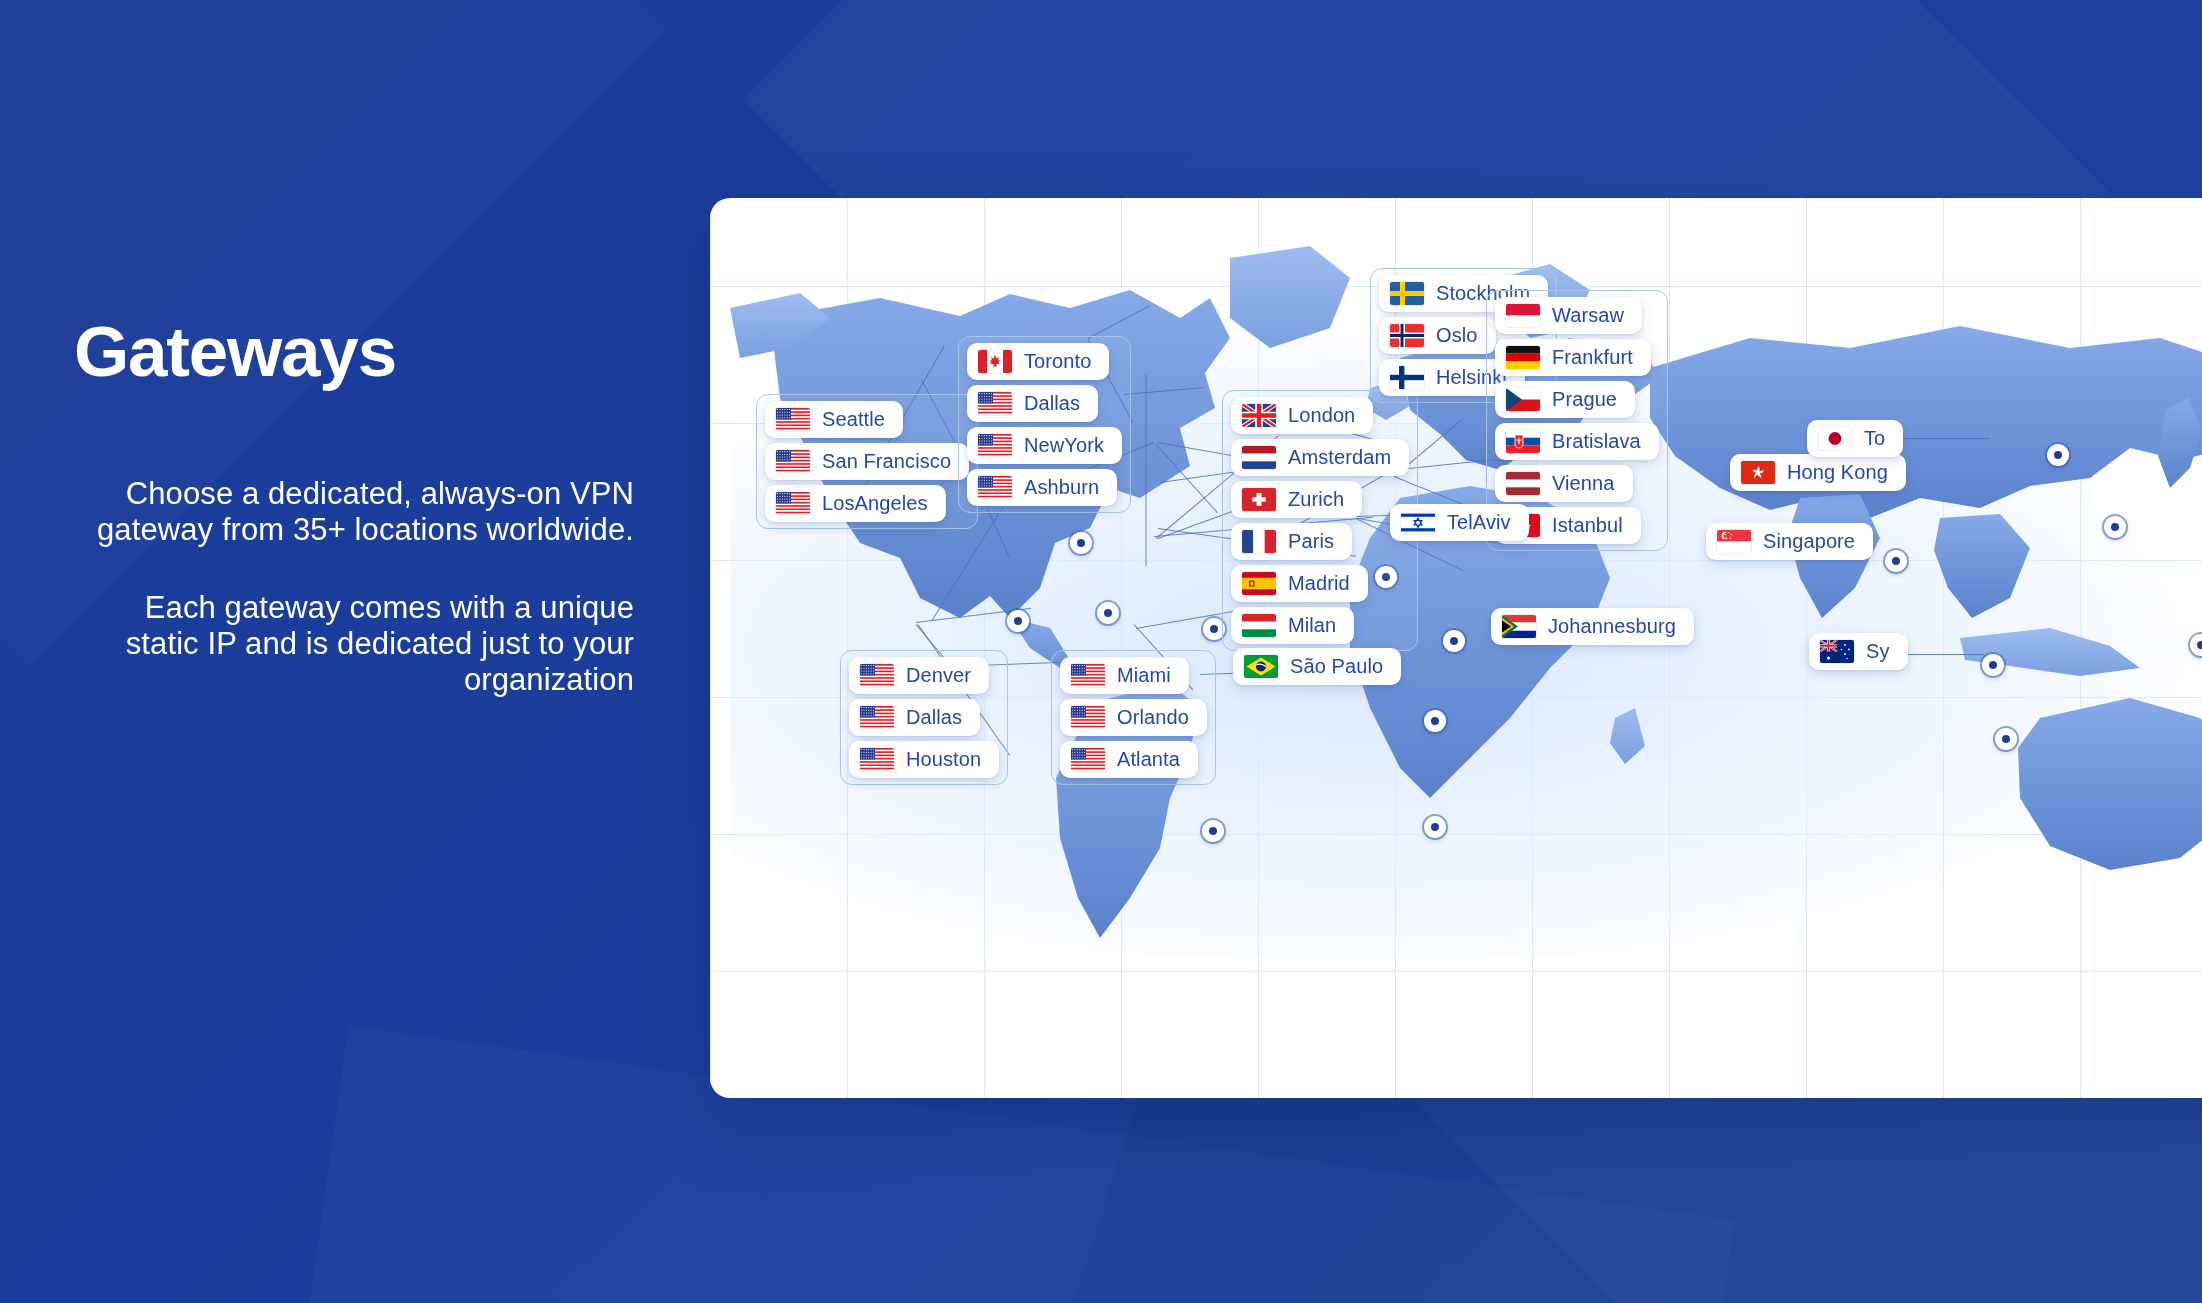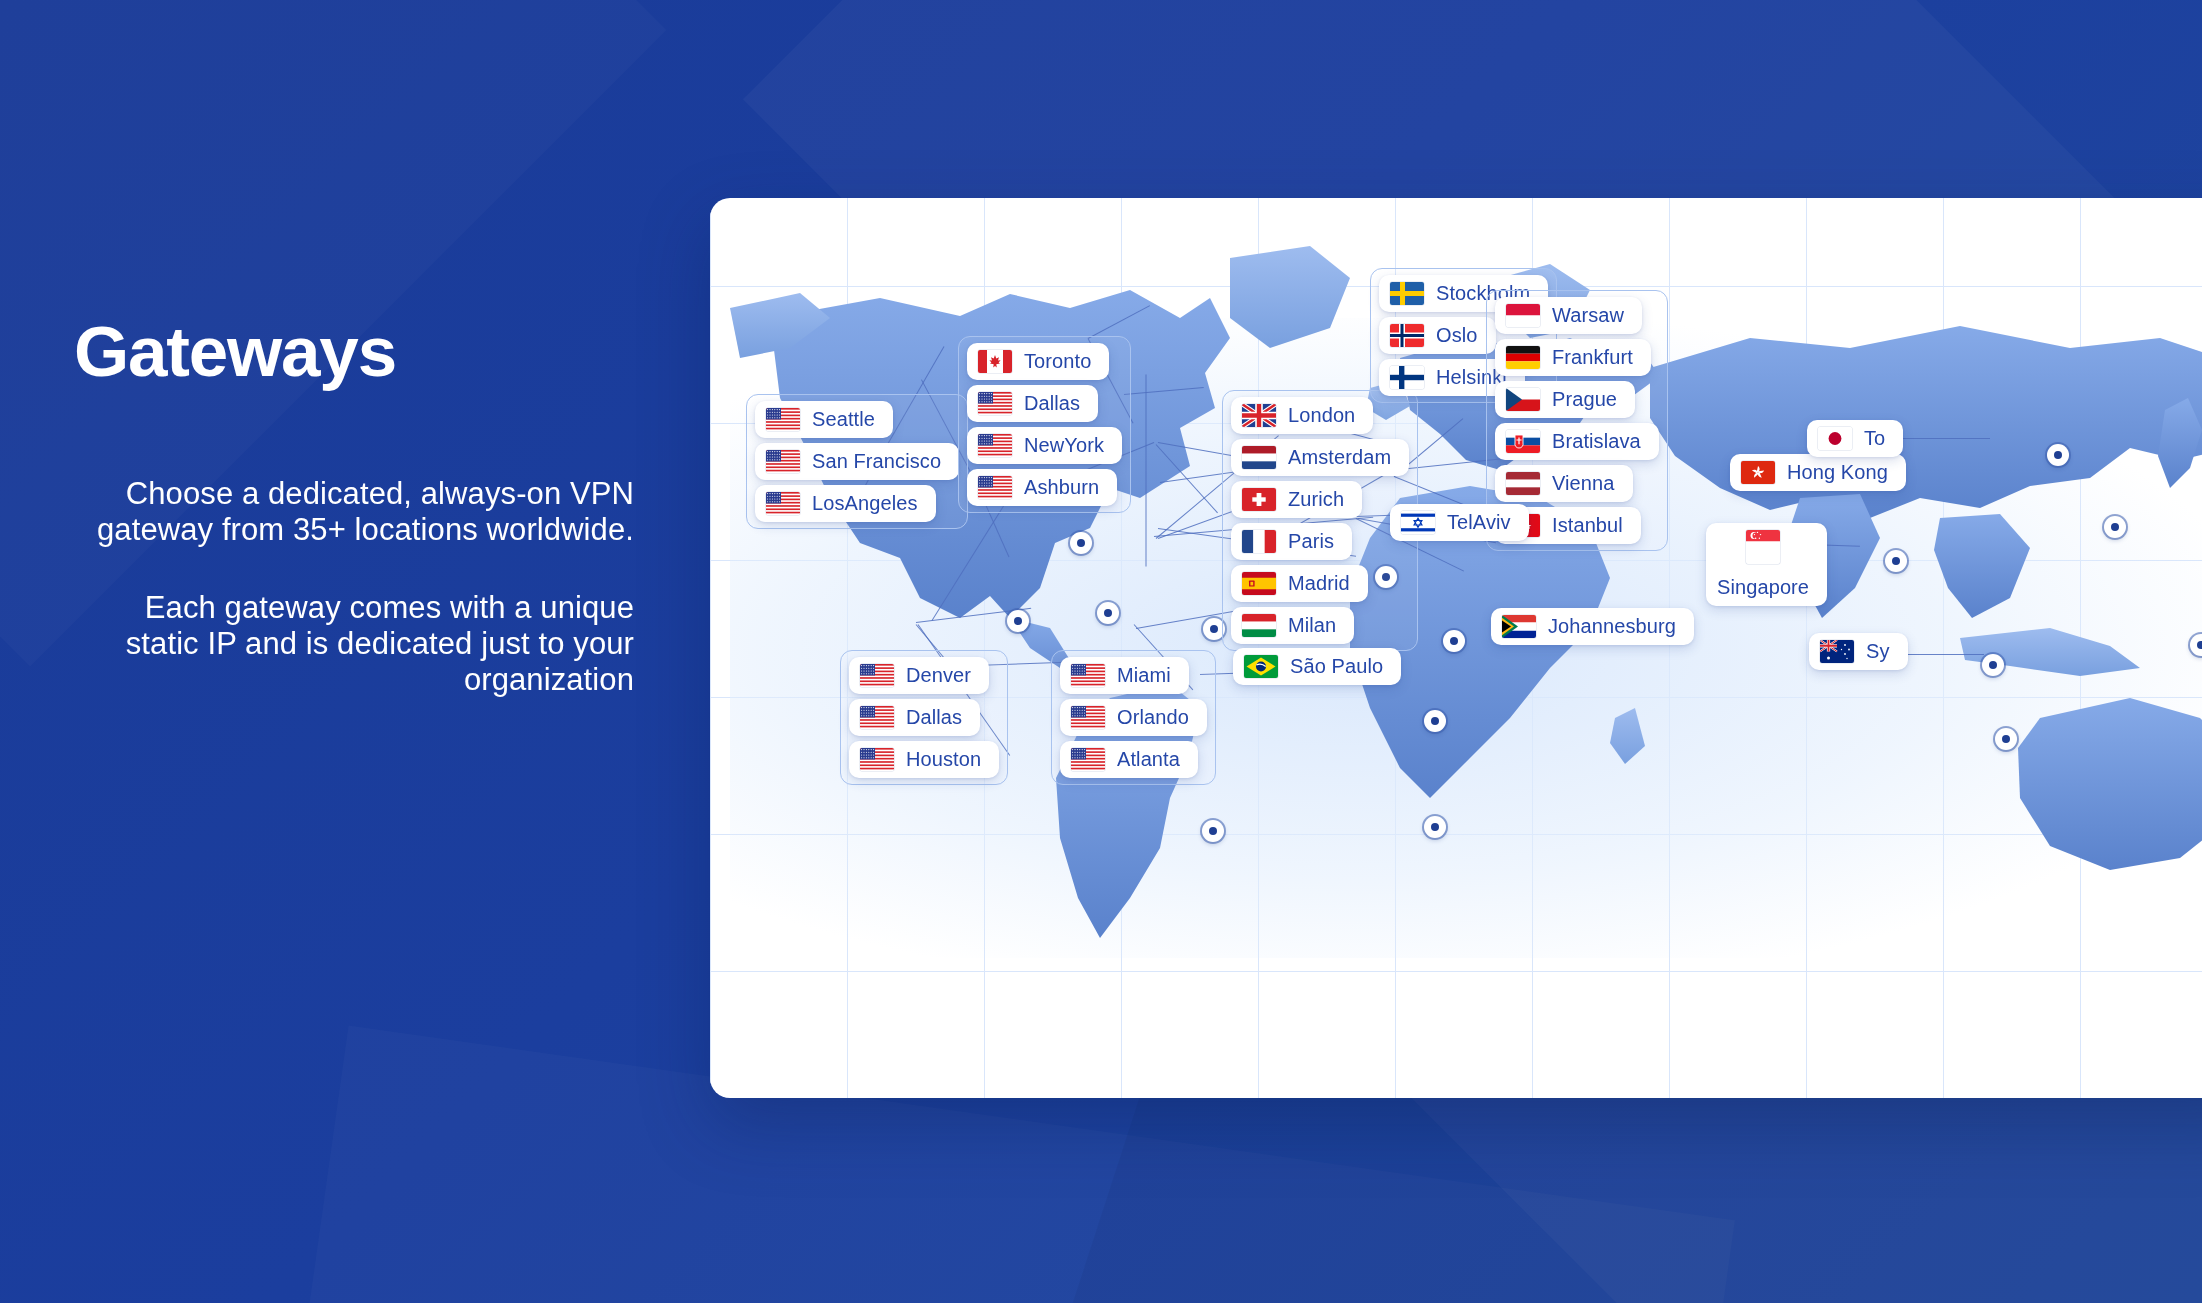--- a/index.html
+++ b/index.html
@@ -314,21 +314,21 @@
       <div class="dot" style="left:714px;  top:512px;"></div>
       <div class="dot" style="left:492px;  top:622px;"></div>
       <div class="dot" style="left:714px;  top:618px;"></div>
       <div class="dot" style="left:1285px; top:530px;"></div>
       <div class="dot" style="left:1175px; top:352px;"></div>
       <div class="dot" style="left:1337px; top:246px;"></div>
       <div class="dot" style="left:1480px; top:436px;"></div>
     </div>
 
     <div id="overlay">
-        <div class="cluster" style="left: 36px; top: 196px;">
+        <div class="cluster" style="left: 46px; top: 196px;">
           <div class="pill">
             <span class="flag">
               <svg viewBox="0 0 34 23">
                 <rect width="34" height="23" fill="#fff"></rect>
        <rect y="0" width="34" height="1.64" fill="#D8232A"></rect>
                 <rect y="3.29" width="34" height="1.64" fill="#D8232A"></rect>
                 <rect y="6.58" width="34" height="1.64" fill="#D8232A"></rect>
                 <rect y="9.870000000000001" width="34" height="1.64" fill="#D8232A"></rect>
                 <rect y="13.16" width="34" height="1.64" fill="#D8232A"></rect>
                 <rect y="16.45" width="34" height="1.64" fill="#D8232A"></rect>
@@ -1027,21 +1027,21 @@
        <path d="M0,-6.4 C1.6,-5.2 2.2,-3 1,-1.2 C0.4,-0.3 -0.6,0 -1.3,-0.4 Z" transform="rotate(0)"></path>
                 <path d="M0,-6.4 C1.6,-5.2 2.2,-3 1,-1.2 C0.4,-0.3 -0.6,0 -1.3,-0.4 Z" transform="rotate(72)"></path>
                 <path d="M0,-6.4 C1.6,-5.2 2.2,-3 1,-1.2 C0.4,-0.3 -0.6,0 -1.3,-0.4 Z" transform="rotate(144)"></path>
                 <path d="M0,-6.4 C1.6,-5.2 2.2,-3 1,-1.2 C0.4,-0.3 -0.6,0 -1.3,-0.4 Z" transform="rotate(216)"></path>
                 <path d="M0,-6.4 C1.6,-5.2 2.2,-3 1,-1.2 C0.4,-0.3 -0.6,0 -1.3,-0.4 Z" transform="rotate(288)"></path>
        </g>
             </svg>
           </span>
           <span class="pill-label">Hong Kong</span>
         </div>
-        <div class="pill solo" style="left: 996px; top: 325px; flex-direction: column;">
+        <div class="pill solo" style="left: 996px; top: 325px;">
           <span class="flag">
             <svg viewBox="0 0 34 23">
               <rect width="34" height="11.5" fill="#EF3340"></rect>
               <rect y="11.5" width="34" height="11.5" fill="#fff"></rect>
        <circle cx="8" cy="5.6" r="3.5" fill="#fff"></circle>
               <circle cx="9.7" cy="5.6" r="3.2" fill="#EF3340"></circle>
        <circle cx="11.499988245743669" cy="2.4000000000215875" r="0.7" fill="#fff"></circle>
               <circle cx="14.543340568991272" cy="4.611021647794109" r="0.7" fill="#fff"></circle>
               <circle cx="13.381114204358536" cy="8.188708046528335" r="0.7" fill="#fff"></circle>
               <circle cx="9.619384554445627" cy="8.1890704018899" r="0.7" fill="#fff"></circle>

